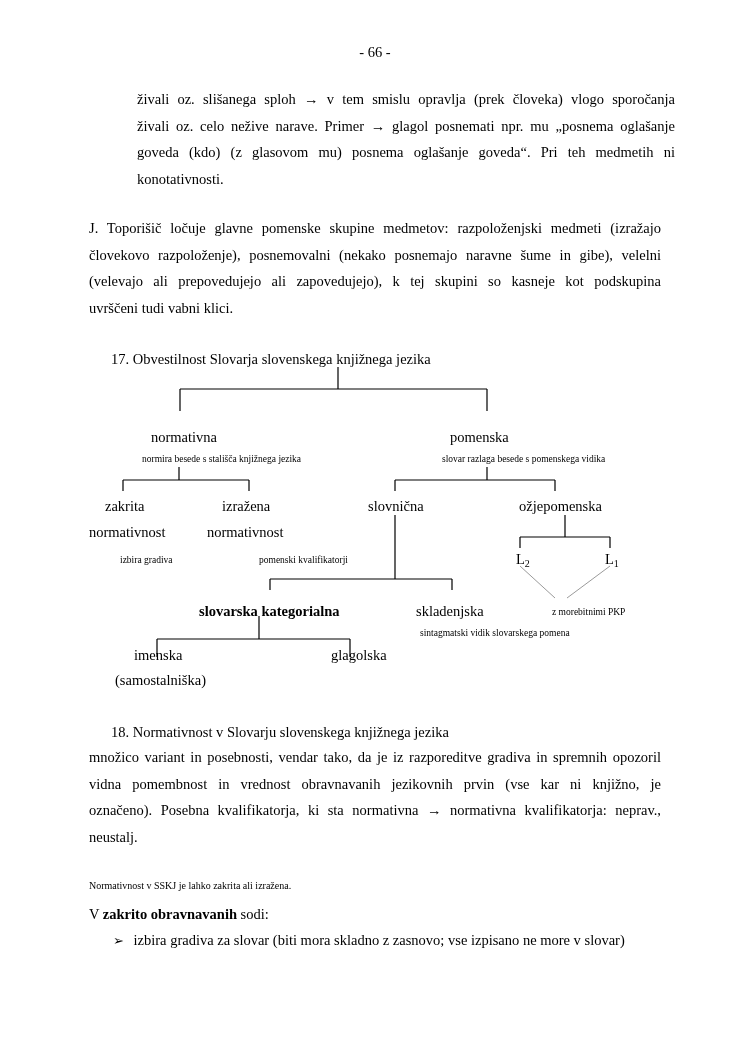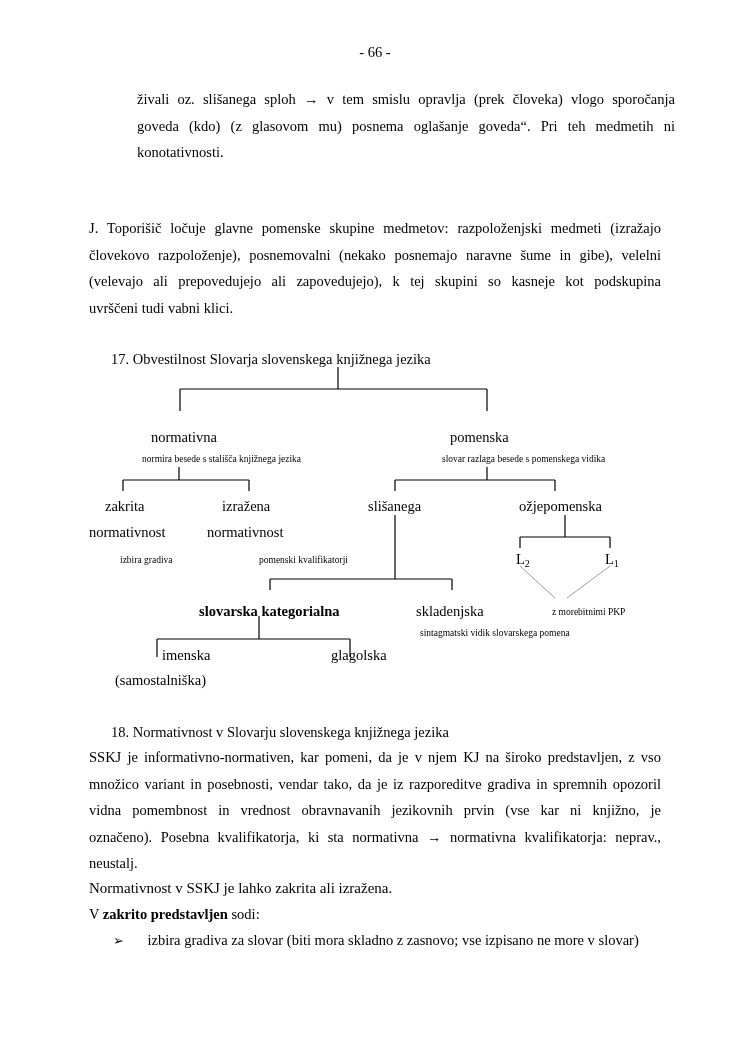--- a/index.html
+++ b/index.html
@@ -17,20 +17,21 @@
   svg.tree { position:absolute; left:0; top:0; width:750px; height:1061px; }
   .bullet { font-size:13px; }
 </style>
 </head>
 <body>
 
 <div class="abs page-num">- 66 -</div>
 
 <div class="para" style="left:122px; top:86px; width:538px;margin-left:15px;">
   <span class="ln">živali oz. slišanega sploh → v tem smislu opravlja (prek človeka) vlogo sporočanja</span>
+  <span class="ln">živali oz. celo nežive narave. Primer → glagol posnemati npr. mu „posnema oglašanje</span>
   <span class="ln">goveda (kdo) (z glasovom mu) posnema oglašanje goveda“. Pri teh medmetih ni</span>
   <span class="ln last">konotativnosti.</span>
 </div>
 
 <div class="para" style="left:89px; top:215px; width:572px;">
   <span class="ln">J. Toporišič ločuje glavne pomenske skupine medmetov: razpoloženjski medmeti (izražajo</span>
   <span class="ln">človekovo razpoloženje), posnemovalni (nekako posnemajo naravne šume in gibe), velelni</span>
   <span class="ln">(velevajo ali prepovedujejo ali zapovedujejo), k tej skupini so kasneje kot podskupina</span>
   <span class="ln last">uvrščeni tudi vabni klici.</span>
 </div>
@@ -65,51 +66,50 @@
 <div class="abs note" style="left:411px; top:454px;">slovar razlaga besede s pomenskega vidika</div>
 
 <div class="abs node" style="left:105px; top:498px;">zakrita</div>
 <div class="abs node" style="left:89px; top:524px;">normativnost</div>
 <div class="abs note" style="left:89px; top:555px;">izbira gradiva</div>
 
 <div class="abs node" style="left:222px; top:498px;">izražena</div>
 <div class="abs node" style="left:207px; top:524px;">normativnost</div>
 <div class="abs note" style="left:203px; top:555px;padding-left:25px;">pomenski kvalifikatorji</div>
 
-<div class="abs node" style="left:368px; top:498px;">slišanega</div>
+<div class="abs node" style="left:368px; top:498px;">slovnična</div>
 <div class="abs node" style="left:519px; top:498px;">ožjepomenska</div>
 
 <div class="abs node" style="left:516px; top:551px;">
   <span>L</span><span class="sub">2</span>
 </div>
 <div class="abs node" style="left:605px; top:551px;">
   <span>L</span><span class="sub">1</span>
 </div>
 <div class="abs note" style="left:521px; top:607px;">z morebitnimi PKP</div>
 
 <div class="abs node" style="left:199px; top:603px;font-weight:bold;">slovarska kategorialna</div>
 <div class="abs node" style="left:416px; top:603px;">skladenjska</div>
 <div class="abs note" style="left:389px; top:628px;">sintagmatski vidik slovarskega pomena</div>
 
-<div class="abs node" style="left:134px; top:647px;margin-left:28px;">imenska</div>
+<div class="abs node" style="left:134px; top:647px;">imenska</div>
 <div class="abs node" style="left:115px; top:672px;">(samostalniška)</div>
 <div class="abs node" style="left:331px; top:647px;">glagolska</div>
 
 <div class="abs heading" style="left:111px; top:724px;">18. Normativnost v Slovarju slovenskega knjižnega jezika</div>
 
 <div class="para" style="left:89px; top:744px; width:572px;">
-  <span class="ln">SSKJ je informativno-normativen, kar pomeni, da je v njem KJ na široko predstavljen, z vso</span>
   <span class="ln">množico variant in posebnosti, vendar tako, da je iz razporeditve gradiva in spremnih opozoril</span>
   <span class="ln">vidna pomembnost in vrednost obravnavanih jezikovnih prvin (vse kar ni knjižno, je</span>
   <span class="ln">označeno). Posebna kvalifikatorja, ki sta normativna → normativna kvalifikatorja: neprav.,</span>
   <span class="ln last">neustalj.</span>
 </div>
 
-<div class="abs" style="left:89px; top:880px; font-size:15px;">Normativnost v SSKJ je lahko zakrita ali izražena.</div>
+<div class="abs" style="left:89px; top:880px; font-size:10px;">Normativnost v SSKJ je lahko zakrita ali izražena.</div>
 
 <div class="abs" style="left:89px; top:906px; font-size:14.5px;">
-  <span>V </span><b>zakrito predstavljen</b><span> sodi:</span>
+  <span>V </span><b>zakrito obravnavanih</b><span> sodi:</span>
 </div>
 
 <div class="abs" style="left:113px; top:932px; font-size:14.5px;">
   <span class="bullet">➢</span>
-  <span style="margin-left:20px;">izbira gradiva za slovar (biti mora skladno z zasnovo; vse izpisano ne more v slovar)</span>
+  <span style="margin-left:6px;">izbira gradiva za slovar (biti mora skladno z zasnovo; vse izpisano ne more v slovar)</span>
 </div>
 
 </body></html>

